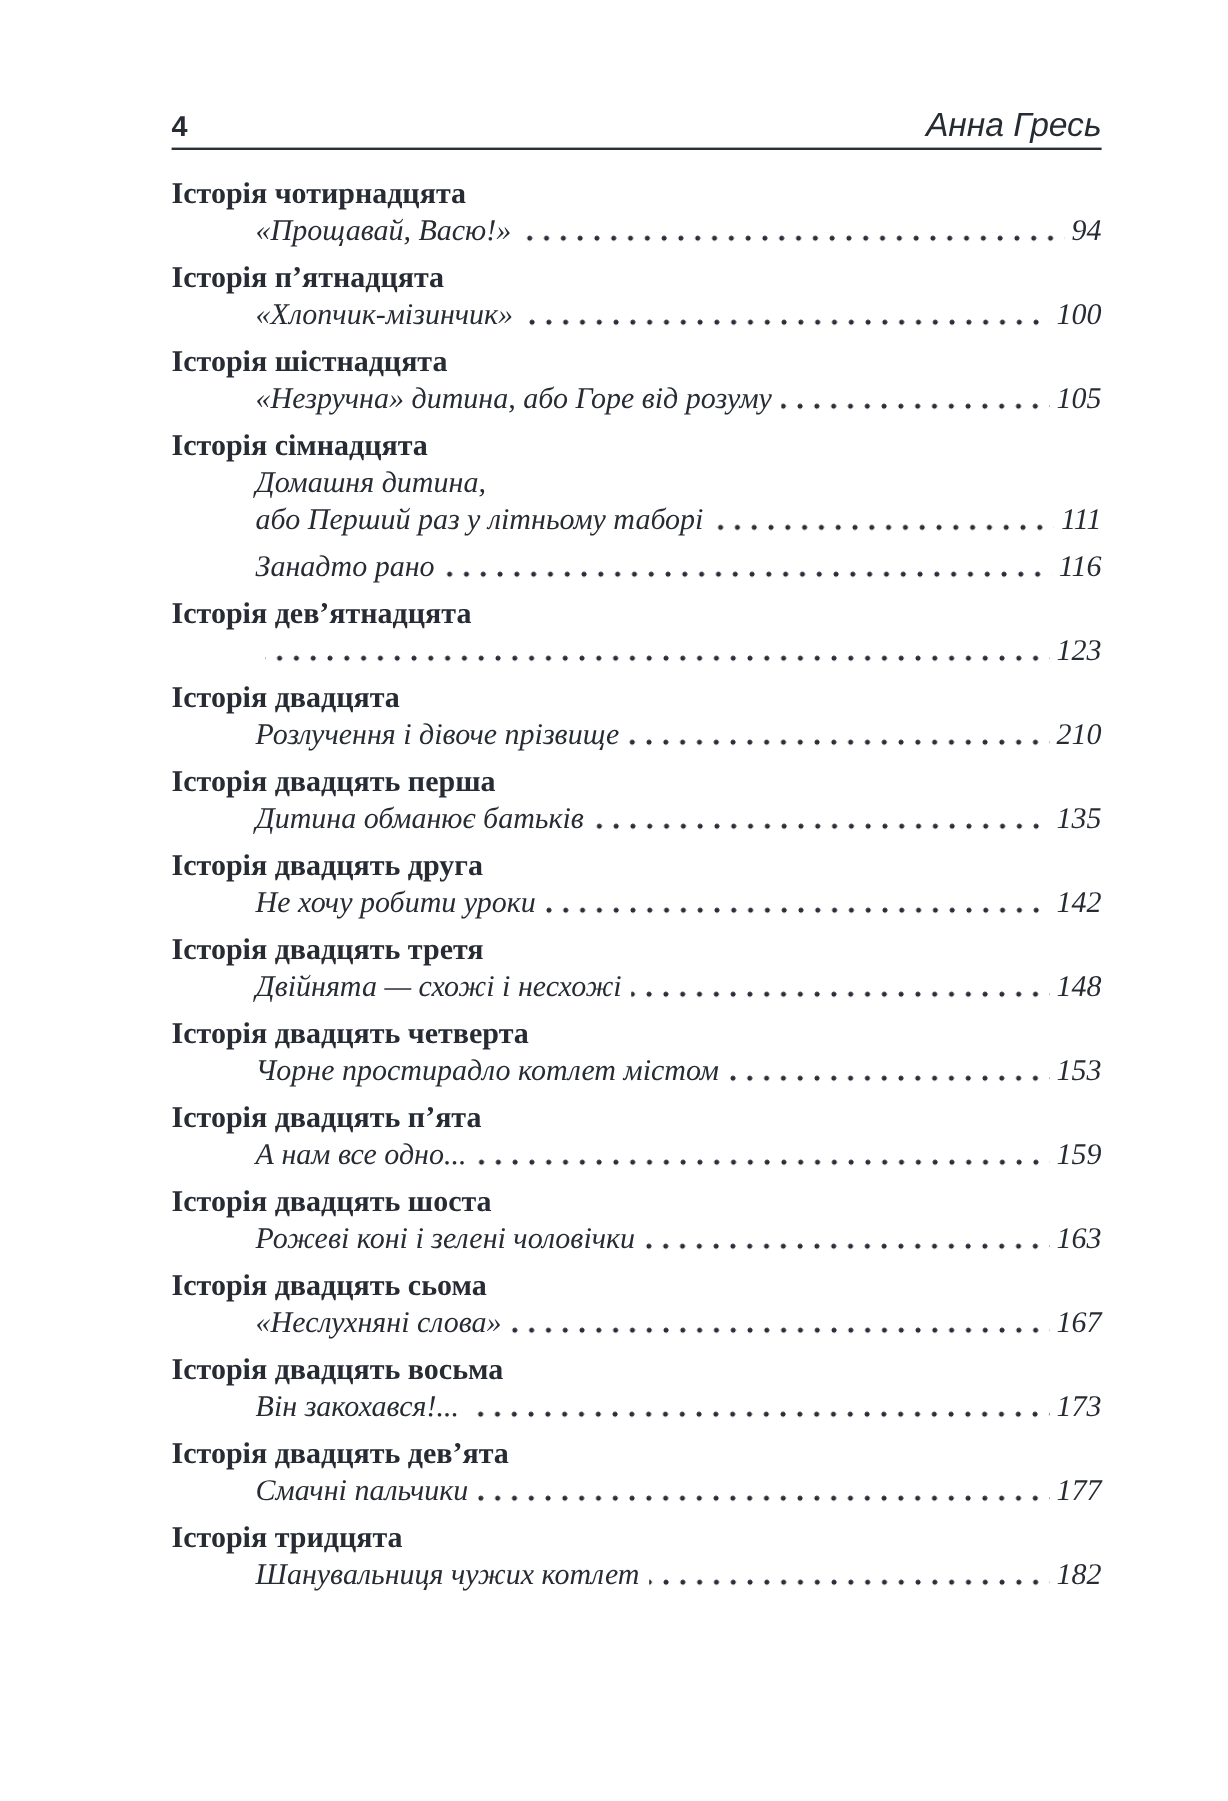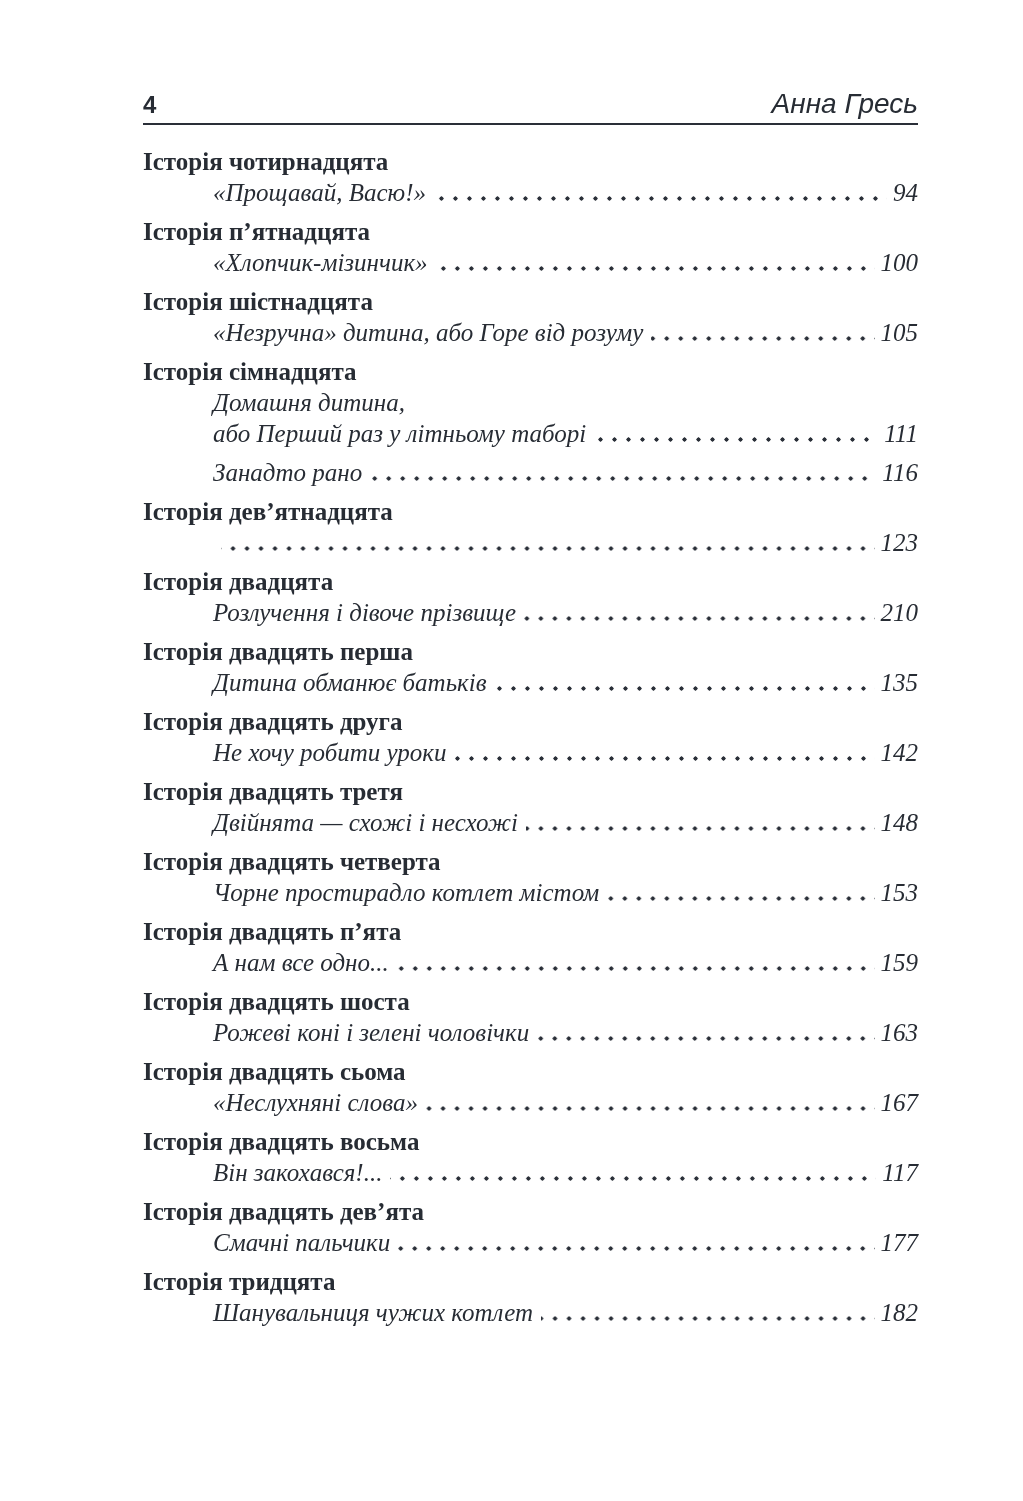--- a/index.html
+++ b/index.html
@@ -231,21 +231,21 @@
         <span class="toc-page">167</span>
       </div>
       </div>
 
     <div class="toc-entry">
       <div class="toc-entry-title">Історія двадцять восьма</div>
 
     <div class="toc-line">
         <span class="toc-line-text">Він закохався!...</span>
         <span class="leader"></span>
-        <span class="toc-page">117</span>
+        <span class="toc-page">173</span>
       </div>
       </div>
 
     <div class="toc-entry">
       <div class="toc-entry-title">Історія двадцять дев’ята</div>
 
     <div class="toc-line">
         <span class="toc-line-text">Смачні пальчики</span>
         <span class="leader"></span>
         <span class="toc-page">177</span>

